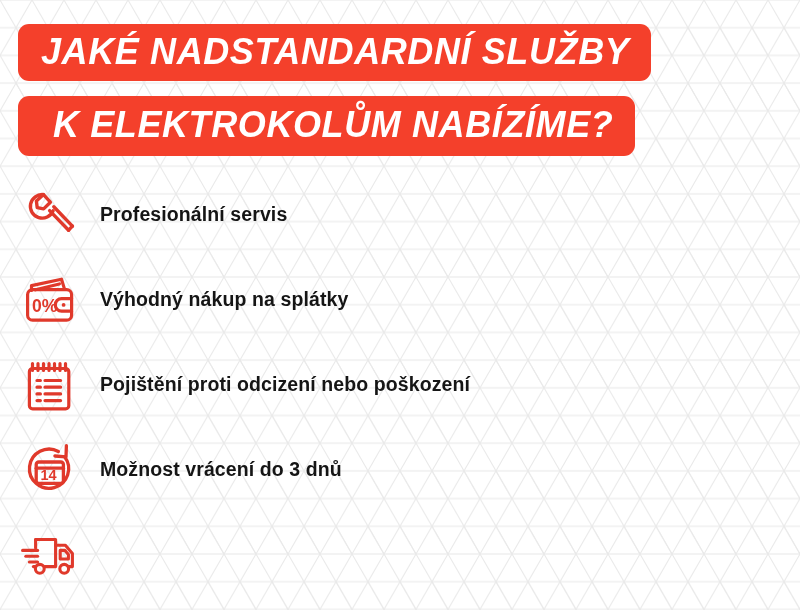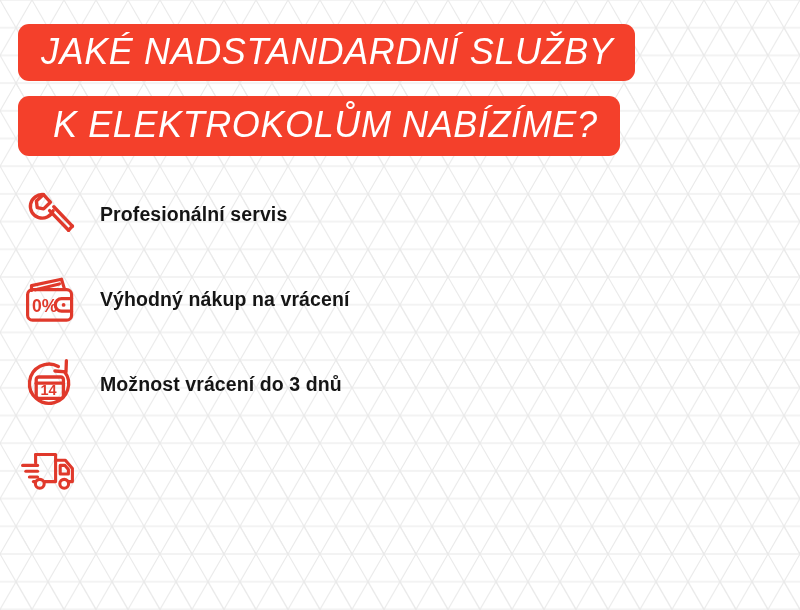--- a/index.html
+++ b/index.html
@@ -36,21 +36,21 @@
     position: absolute;
     left: 0;
     top: 0;
     z-index: 2;
   }
   .banner {
     position: absolute;
     background: #F4402B;
     border-radius: 11px;
     color: #ffffff;
-    font-weight: normal;
+    font-weight: bold;
     font-style: italic;
     letter-spacing: 0.6px;
     white-space: nowrap;
     display: flex;
     align-items: center;
     box-sizing: border-box;
   }
   .banner-1 {
     left: 18px;
     top: 24px;
@@ -157,23 +157,39 @@
           <g fill="none" stroke="#E0392B" stroke-width="3.2" stroke-linecap="round" stroke-linejoin="round">
             <path d="M8.5 15.5 L8.5 10.6 L38.5 4.2 L41.6 14.4"></path>
             <path d="M12.5 14.8 L36.4 9.0"></path>
             <rect x="4.6" y="14.6" width="44" height="30.6" rx="5"></rect>
             <path d="M48.6 23.6 L38.6 23.6 a6.3 6.3 0 0 0 0 12.6 L48.6 36.2"></path>
             <circle cx="40.6" cy="29.9" r="1.9" fill="#E0392B" stroke="none"></circle>
           </g>
           <text x="9" y="37.4" font-family="'Liberation Sans', sans-serif" font-size="17.5" font-weight="bold" fill="#E0392B">0%</text>
         </svg>
       </div>
-      <div class="feature-label">Výhodný nákup na vrácení</div>
-    </div>
-
+      <div class="feature-label">Výhodný nákup na splátky</div>
+    </div>
+
+    <div class="feature-row">
+      <div class="feature-icon">
+        <svg width="48" height="54" viewBox="0 0 48 54" xmlns="http://www.w3.org/2000/svg">
+          <g fill="none" stroke="#E0392B" stroke-width="3.2" stroke-linecap="round" stroke-linejoin="round">
+            <path d="M6.5 5.5 L6.5 12.5 M12 5.5 L12 12.5 M17.5 5.5 L17.5 12.5
+                     M23 5.5 L23 12.5 M28.5 5.5 L28.5 12.5 M34 5.5 L34 12.5 M39.5 5.5 L39.5 12.5"></path>
+            <rect x="3.4" y="10.5" width="39.4" height="40.4" rx="3.2"></rect>
+            <path d="M11 22.5 L14.4 22.5 M19 22.5 L34.6 22.5"></path>
+            <path d="M11 29.2 L14.4 29.2 M19 29.2 L34.6 29.2"></path>
+            <path d="M11 35.9 L14.4 35.9 M19 35.9 L34.6 35.9"></path>
+            <path d="M11 42.6 L14.4 42.6 M19 42.6 L34.6 42.6"></path>
+          </g>
+        </svg>
+      </div>
+      <div class="feature-label">Pojištění proti odcizení nebo poškození</div>
+    </div>
 
     <div class="feature-row">
       <div class="feature-icon">
         <svg width="54" height="54" viewBox="0 0 54 54" xmlns="http://www.w3.org/2000/svg">
           <g fill="none" stroke="#E0392B" stroke-width="3.3" stroke-linecap="round" stroke-linejoin="round">
             <path d="M41.6 13.8 a19.6 19.6 0 1 1 -6.2 -5.3"></path>
             <path d="M43.4 2.6 L43.0 13.9 L31.9 13.0"></path>
             <rect x="13.2" y="19.0" width="27.2" height="21.4" rx="2.6"></rect>
             <path d="M13.2 25.2 L40.4 25.2"></path>
           </g>

